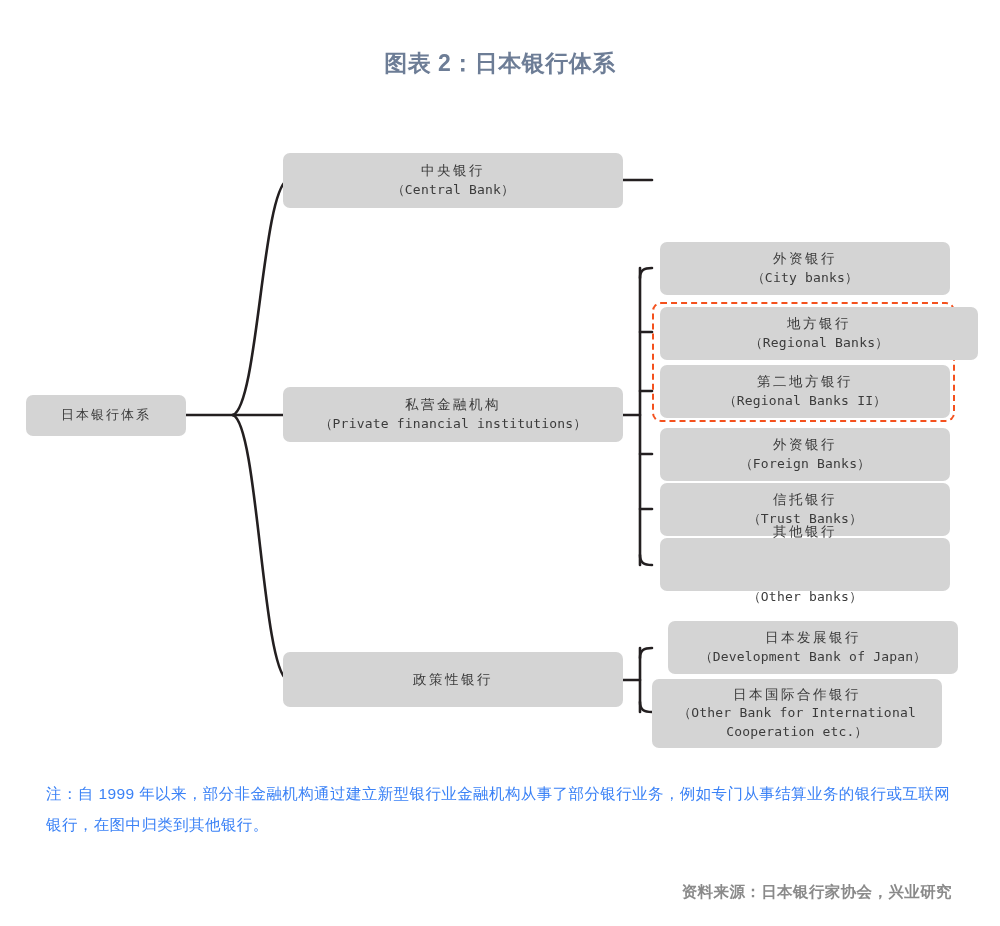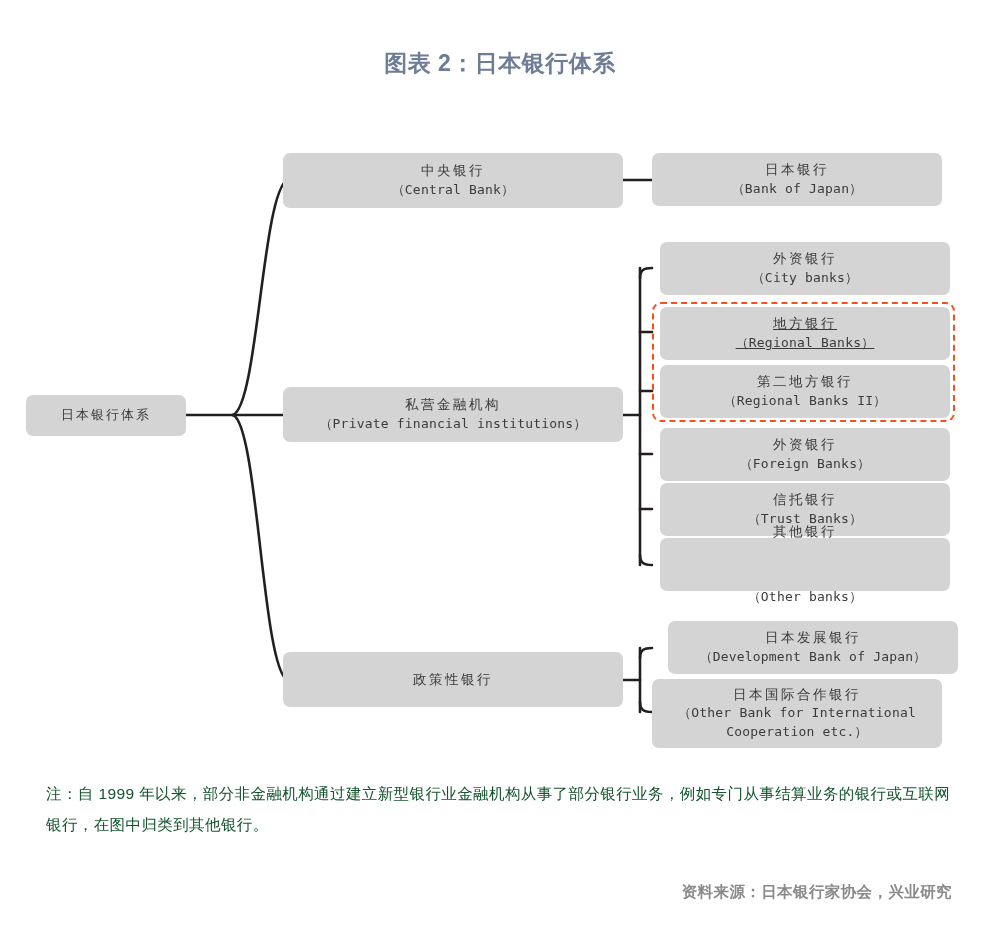--- a/index.html
+++ b/index.html
@@ -82,21 +82,21 @@
     background: transparent;
   }
 
   #note-block {
     position: absolute;
     left: 46px;
     top: 778px;
     width: 910px;
     font-size: 15.5px;
     line-height: 2.0;
-    color: #14532d;
+    color: #3b82f6;
     letter-spacing: 0.4px;
   }
 
   #source-line {
     position: absolute;
     right: 48px;
     top: 882px;
     font-size: 15.5px;
     color: #8a8a8a;
     font-weight: bold;
@@ -152,31 +152,27 @@
 
   <div class="node" style="left:283px; top:267px; width:340px; height:55px;">
     <span class="cn">私营金融机构</span>
     <span class="en">（Private financial institutions）</span>
   </div>
 
   <div class="node" style="left:283px; top:532px; width:340px; height:55px;">
     <span class="cn">政策性银行</span>
   </div>
 
-  <div class="node" style="left:652px; top:33px; width:290px; height:53px;">
-    <span class="cn">日本银行</span>
-    <span class="en">（Bank of Japan）</span>
-  </div>
 
   <div class="node" style="left:660px; top:122px; width:290px; height:53px;">
     <span class="cn">外资银行</span>
     <span class="en">（City banks）</span>
   </div>
 
-  <div class="node" style="left:660px; top:187px; width:290px; height:53px;text-decoration:underline;">
+  <div class="node" style="left:660px; top:187px; width:318px; height:53px;">
     <span class="cn">地方银行</span>
     <span class="en">（Regional Banks）</span>
   </div>
 
   <div class="node" style="left:660px; top:245px; width:290px; height:53px;">
     <span class="cn">第二地方银行</span>
     <span class="en">（Regional Banks II）</span>
   </div>
 
   <div class="node" style="left:660px; top:308px; width:290px; height:53px;">

